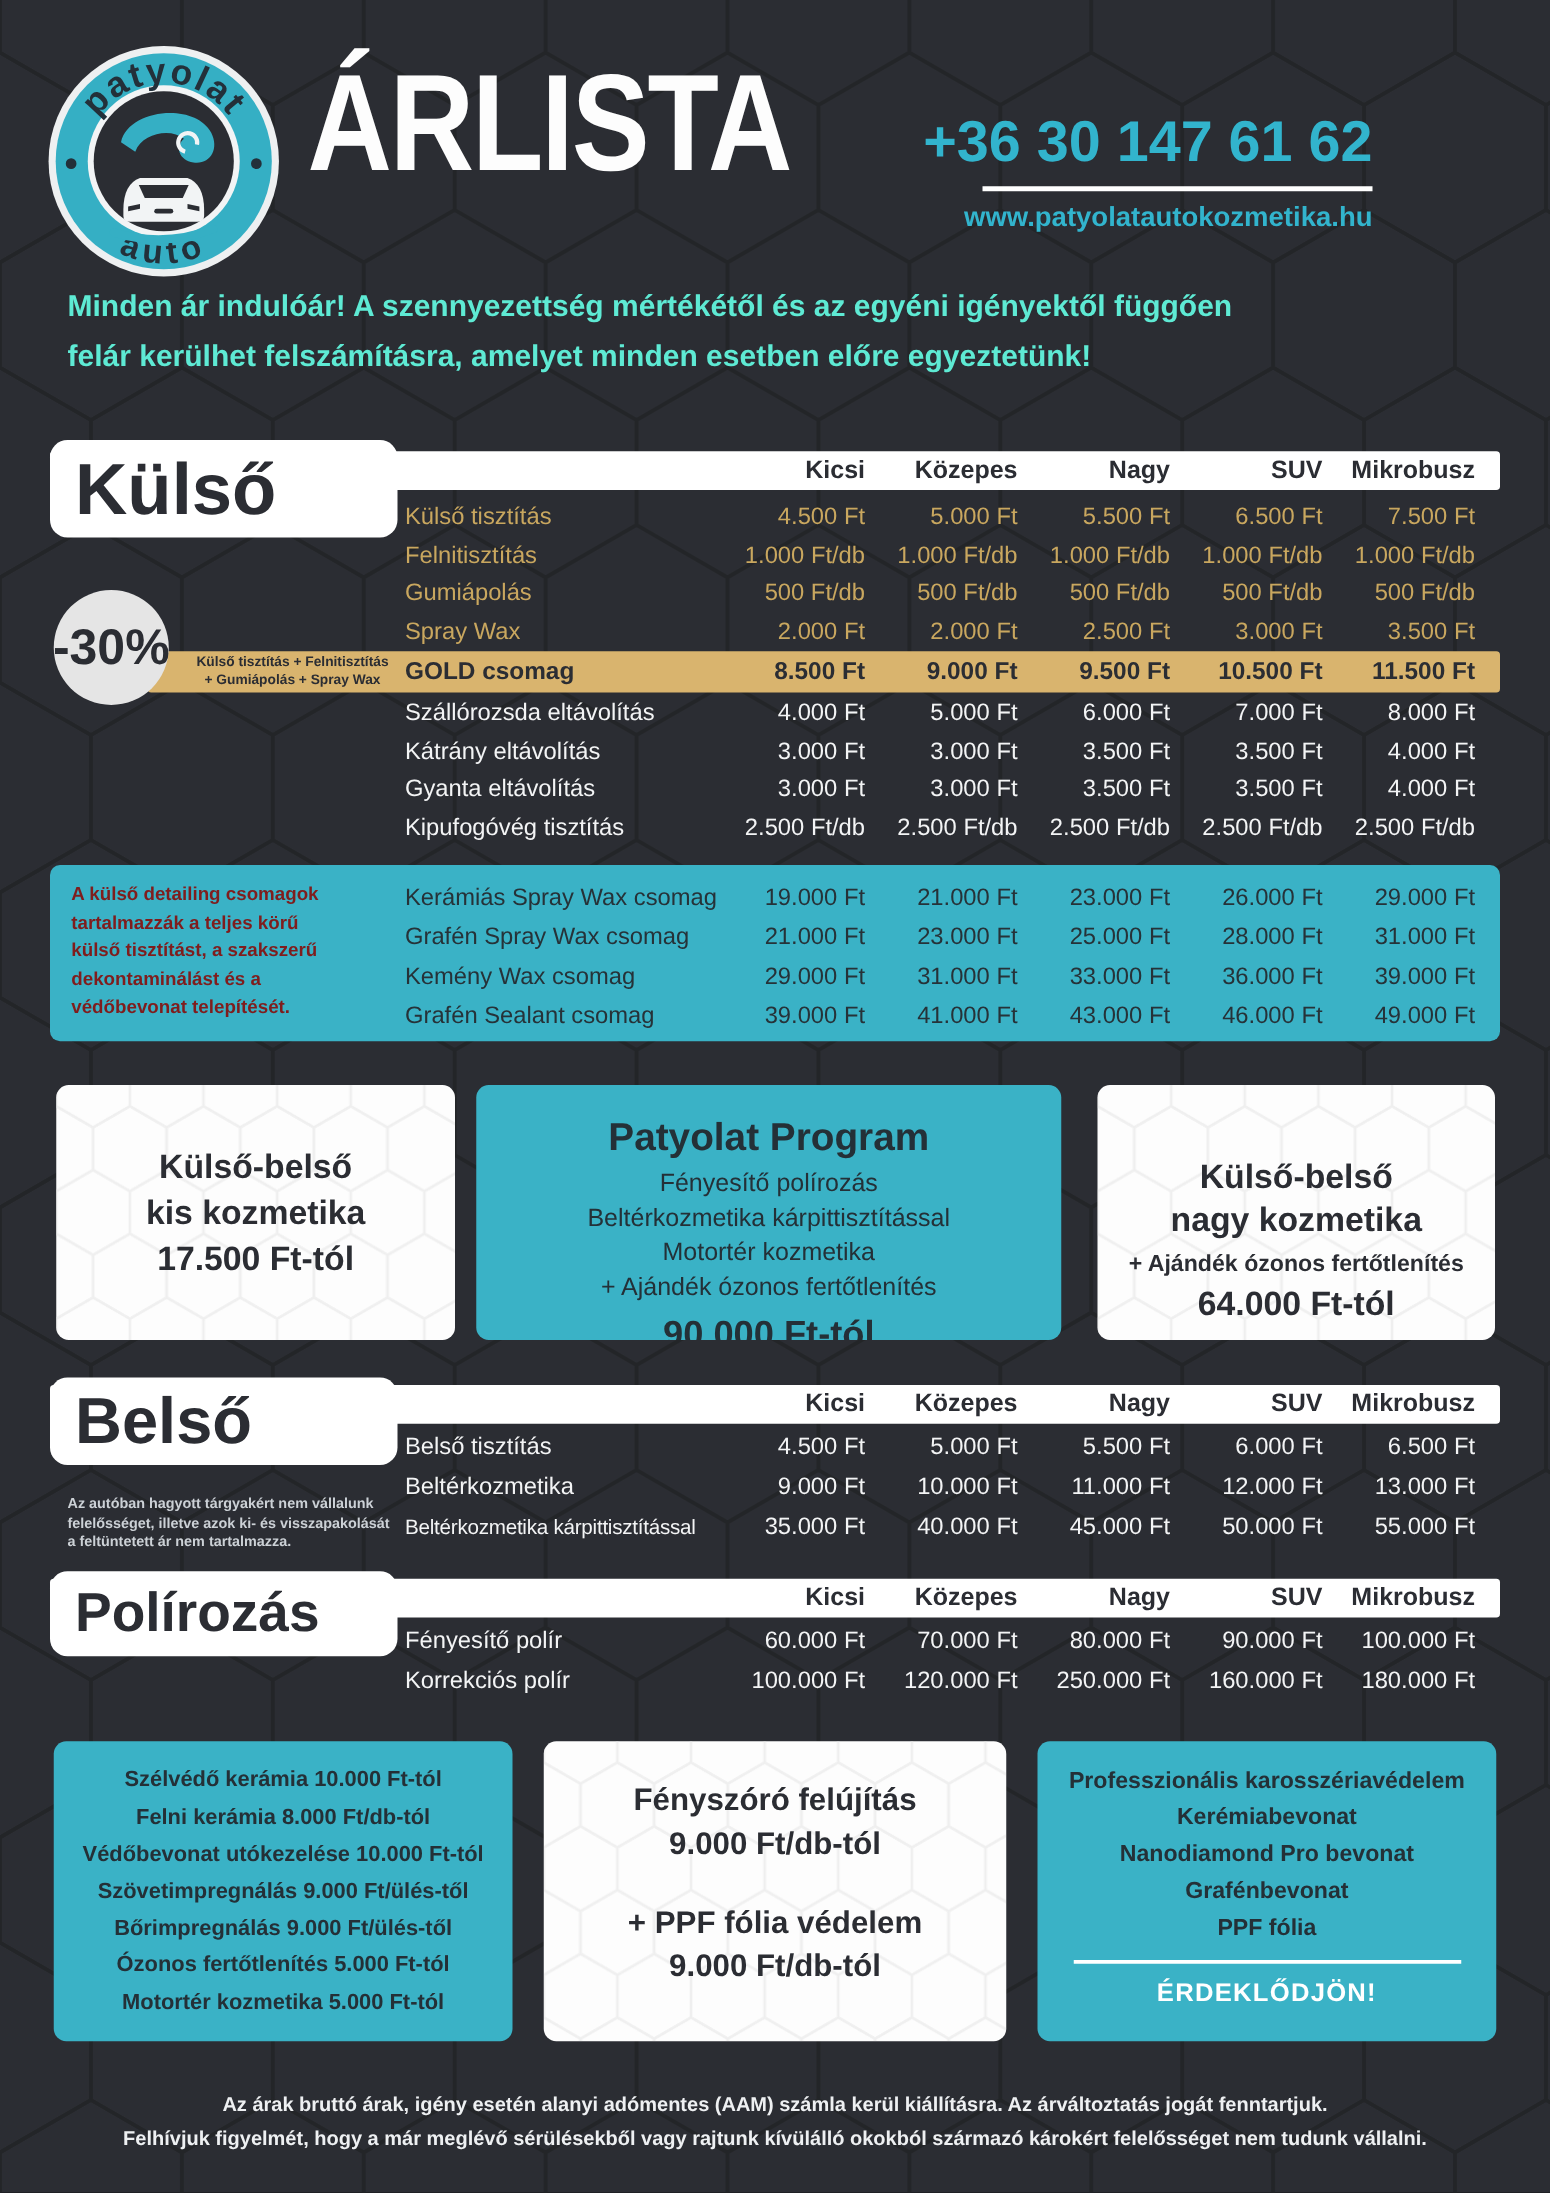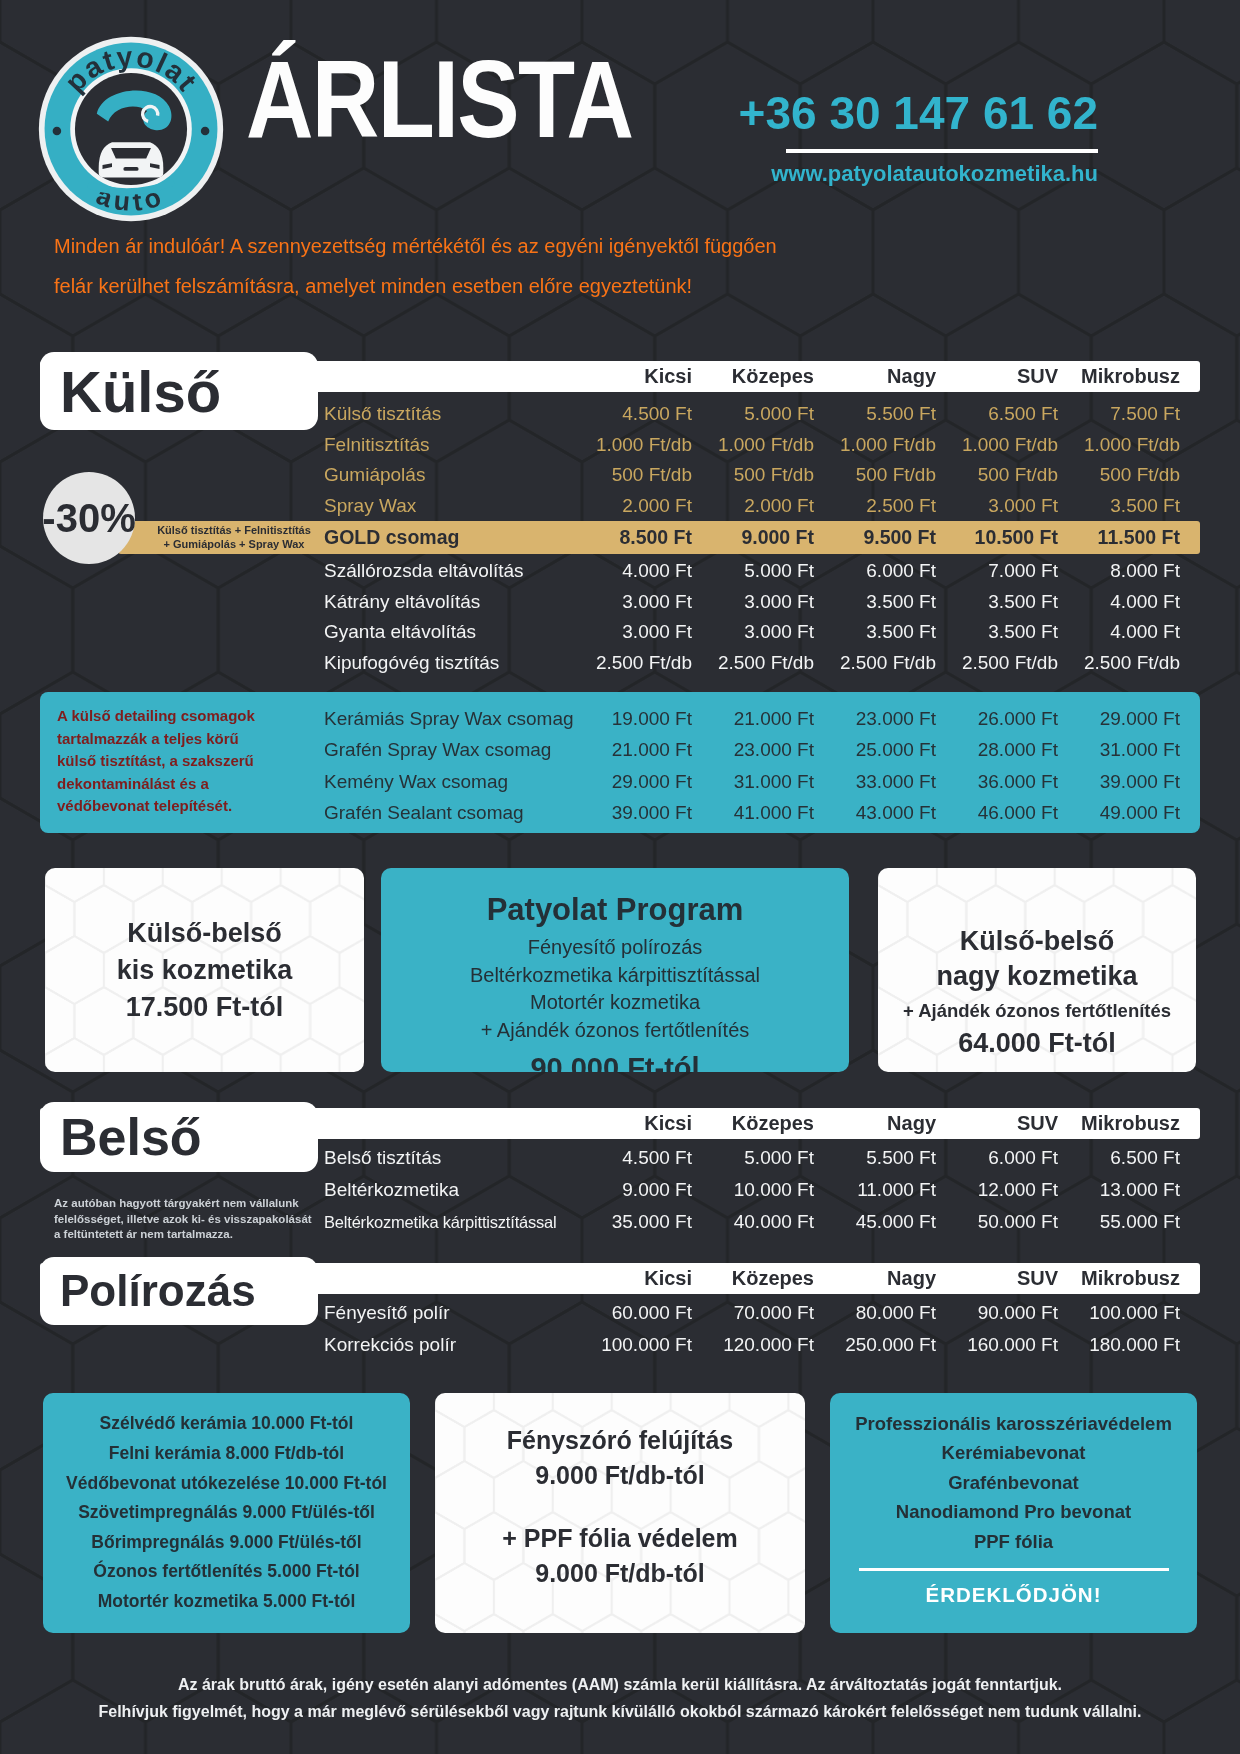--- a/index.html
+++ b/index.html
@@ -7,22 +7,22 @@
         font-family:"Liberation Sans",sans-serif;margin:0 auto;}
   .bg-hex{position:absolute;left:0;top:0;}
   
   .logo{position:absolute;left:36px;top:34px;width:190px;height:190px;}
   .title{position:absolute;left:246px;top:44px;margin:0;font-size:110px;line-height:1;
          font-weight:bold;letter-spacing:-2px;color:#fdfdfd;transform:scaleX(.85);transform-origin:0 0;}
   .contact{position:absolute;left:705px;top:66px;width:393px;text-align:right;margin-top:20px;}
   .phone{font-size:46px;font-weight:bold;color:#32b4cd;white-space:nowrap;}
   .rule{height:4px;background:#ffffff;width:312px;margin:9px 0 8px auto;}
   .site{font-size:22px;font-weight:bold;color:#32b4cd;white-space:nowrap;}
-  .intro{position:absolute;left:54px;top:226px;margin:0;font-size:20px;font-weight:normal;
-         line-height:40px;color:#f97316;white-space:nowrap;}
+  .intro{position:absolute;left:54px;top:226px;margin:0;font-size:24px;font-weight:bold;
+         line-height:40px;color:#5eead4;white-space:nowrap;}
   
   .bar{position:absolute;left:40px;width:1160px;height:31px;background:#ffffff;border-radius:3px;}
   .sec-box{position:absolute;left:40px;width:278px;background:#ffffff;border-radius:14px;
            color:#2b2d33;font-weight:bold;display:flex;align-items:center;padding-left:20px;box-sizing:border-box;}
   .h-grid,.t-row{display:grid;grid-template-columns:246px repeat(5,122px);align-items:center;}
   .h-grid{position:absolute;left:324px;width:856px;height:31px;font-size:20px;font-weight:bold;color:#2b2d33;}
   .h-grid .c{text-align:right;}
   .rows{position:absolute;left:324px;width:856px;}
   .t-row{height:30.5px;font-size:19px;}
   .t-row .c{text-align:right;white-space:nowrap;}
@@ -393,22 +393,22 @@
         <rect width="370" height="240" fill="url(#hexlight)"></rect>
       </svg>
     <div class="em-line">Fényszóró felújítás</div>
     <div class="em-line">9.000 Ft/db-tól</div>
     <div class="em-line em-gap">+ PPF fólia védelem</div>
     <div class="em-line">9.000 Ft/db-tól</div>
   </div>
   <div class="pbox pteal extra-right">
     <div class="er-line">Professzionális karosszériavédelem</div>
     <div class="er-line">Kerémiabevonat</div>
+    <div class="er-line">Nanodiamond Pro bevonat</div>
     <div class="er-line">Grafénbevonat</div>
-    <div class="er-line">Nanodiamond Pro bevonat</div>
     <div class="er-line">PPF fólia</div>
     <div class="er-rule"></div>
     <div class="er-cta">ÉRDEKLŐDJÖN!</div>
   </div>
 
   <div class="footer">
     <div>Az árak bruttó árak, igény esetén alanyi adómentes (AAM) számla kerül kiállításra. Az árváltoztatás jogát fenntartjuk.</div>
     <div>Felhívjuk figyelmét, hogy a már meglévő sérülésekből vagy rajtunk kívülálló okokból származó károkért felelősséget nem tudunk vállalni.</div>
   </div>
 

